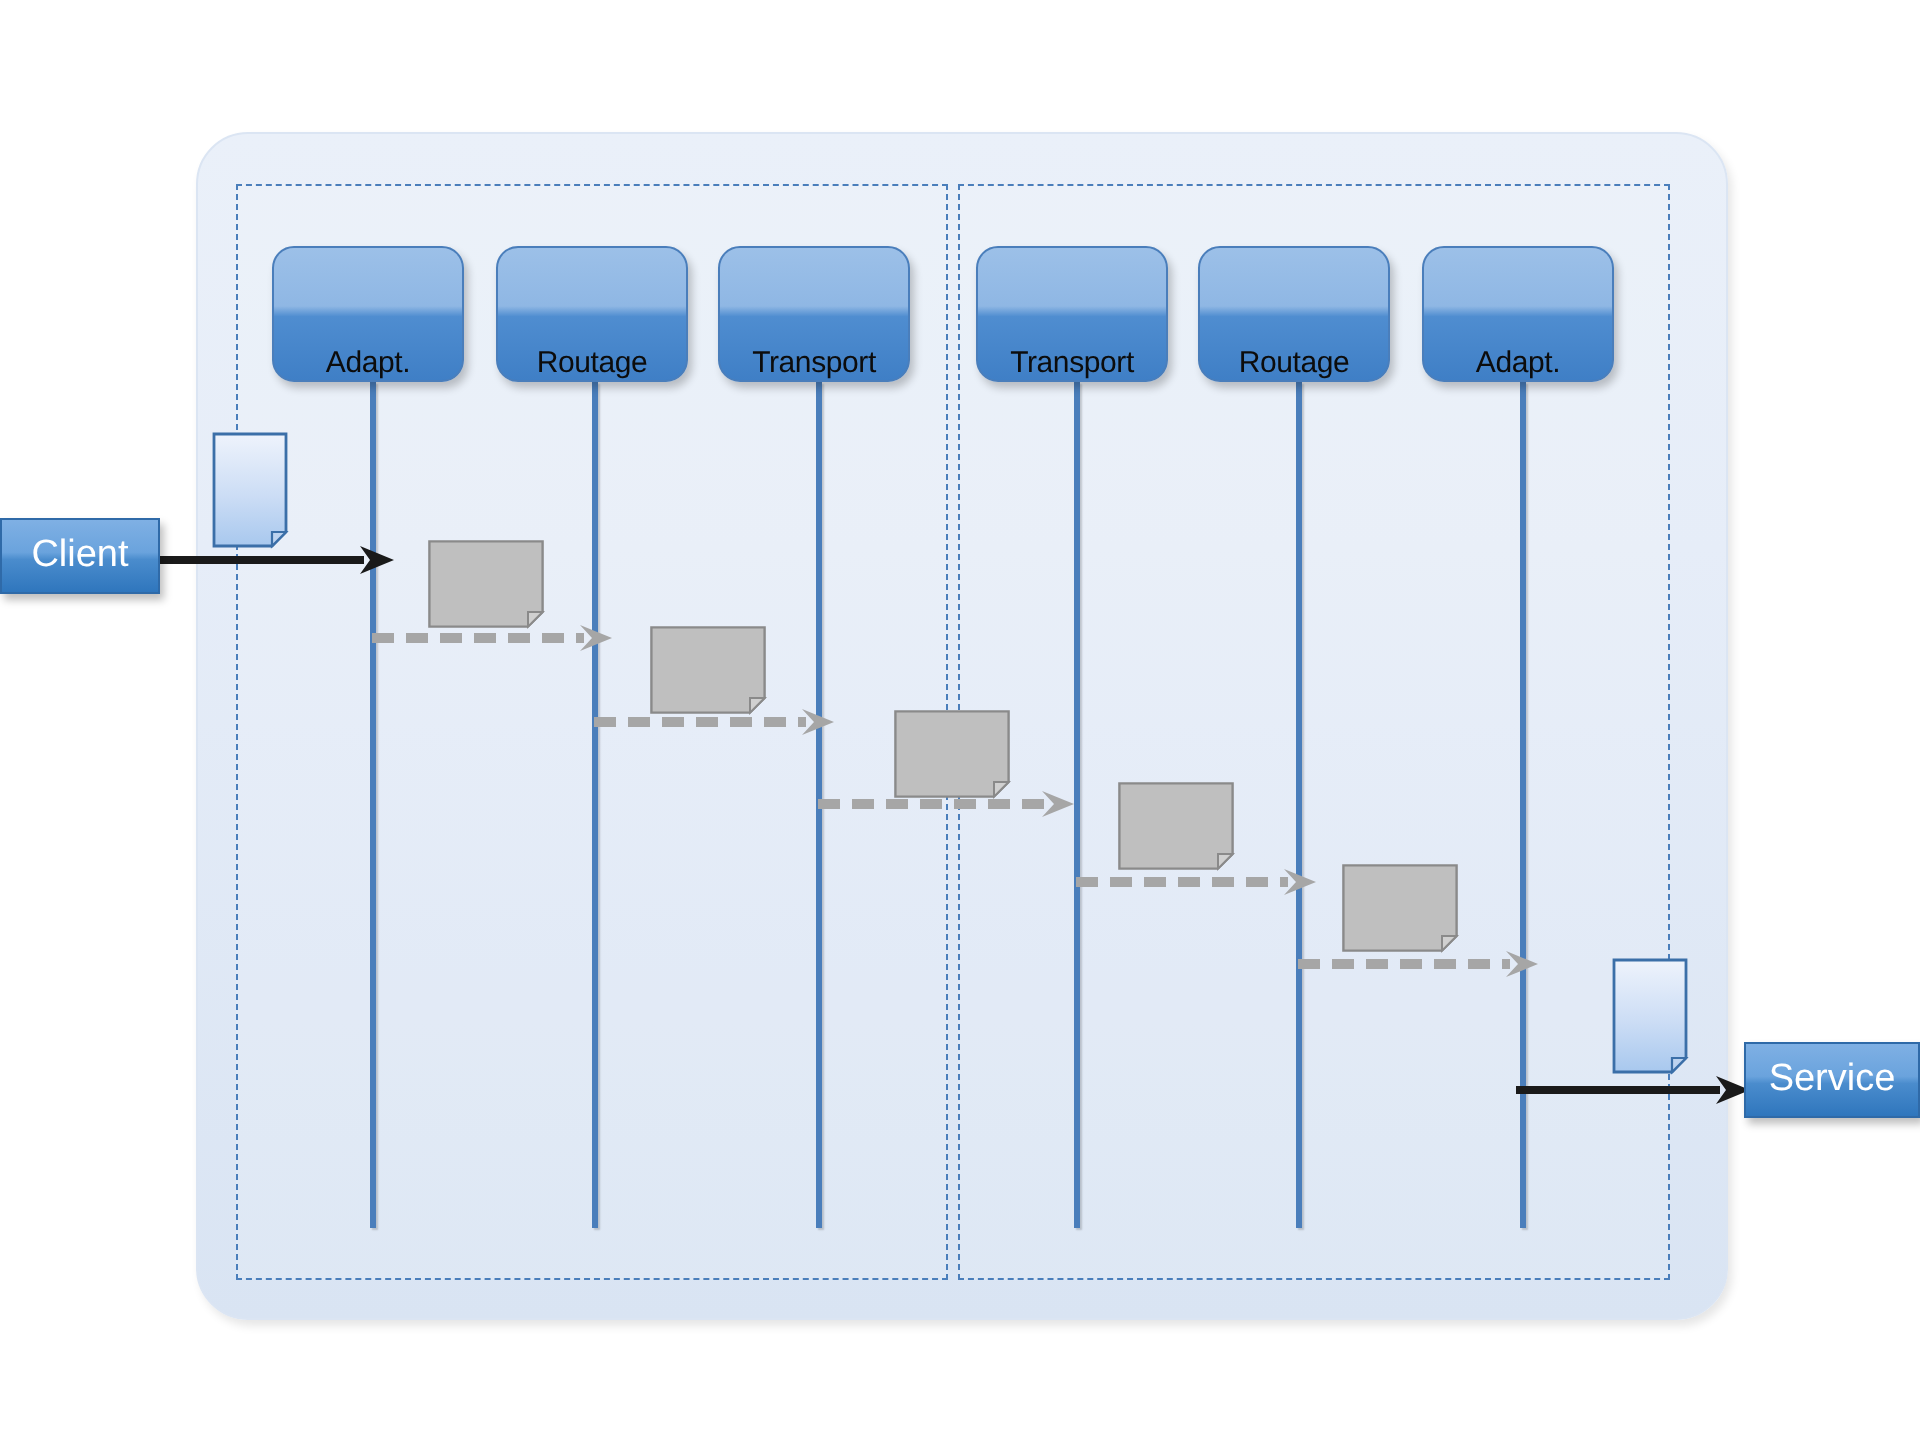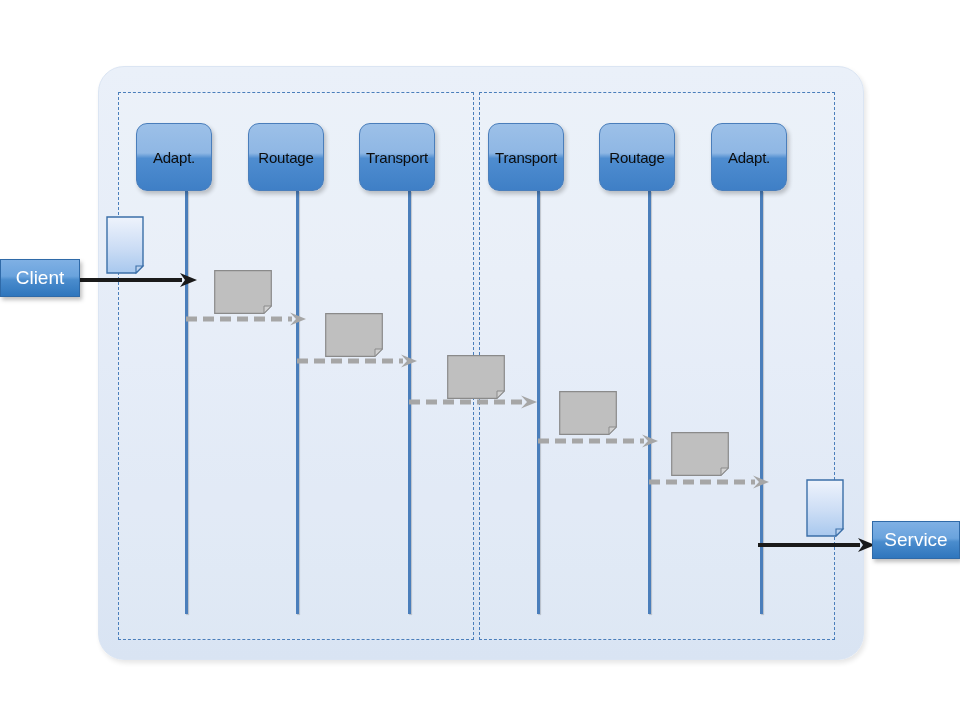--- a/index.html
+++ b/index.html
@@ -44,28 +44,28 @@
   .lifeline {
     position: absolute;
     width: 3px;
     background: #4a7ebb;
     box-shadow: 1px 1px 1px rgba(0,0,0,0.18);
   }
 
   
   .layer-box {
     position: absolute;
-    width: 76px;
+    width: 96px;
     height: 68px;
     border-radius: 11px;
     background: linear-gradient(180deg, #9cc0e8 0%, #8fb7e4 44%, #4f8dd0 52%, #3f7fc6 100%);
     border: 1px solid #4a7ebb;
     box-shadow: 2px 3px 4px rgba(0,0,0,0.22);
     display: flex;
-    align-items: center;
+    align-items: flex-end;
     justify-content: center;
     box-sizing: border-box;
   }
   .layer-label {
     font-size: 15px;
     color: #0c0c0c;
     font-family: "Liberation Sans", sans-serif;
     white-space: nowrap;
     letter-spacing: -0.2px;
   }

